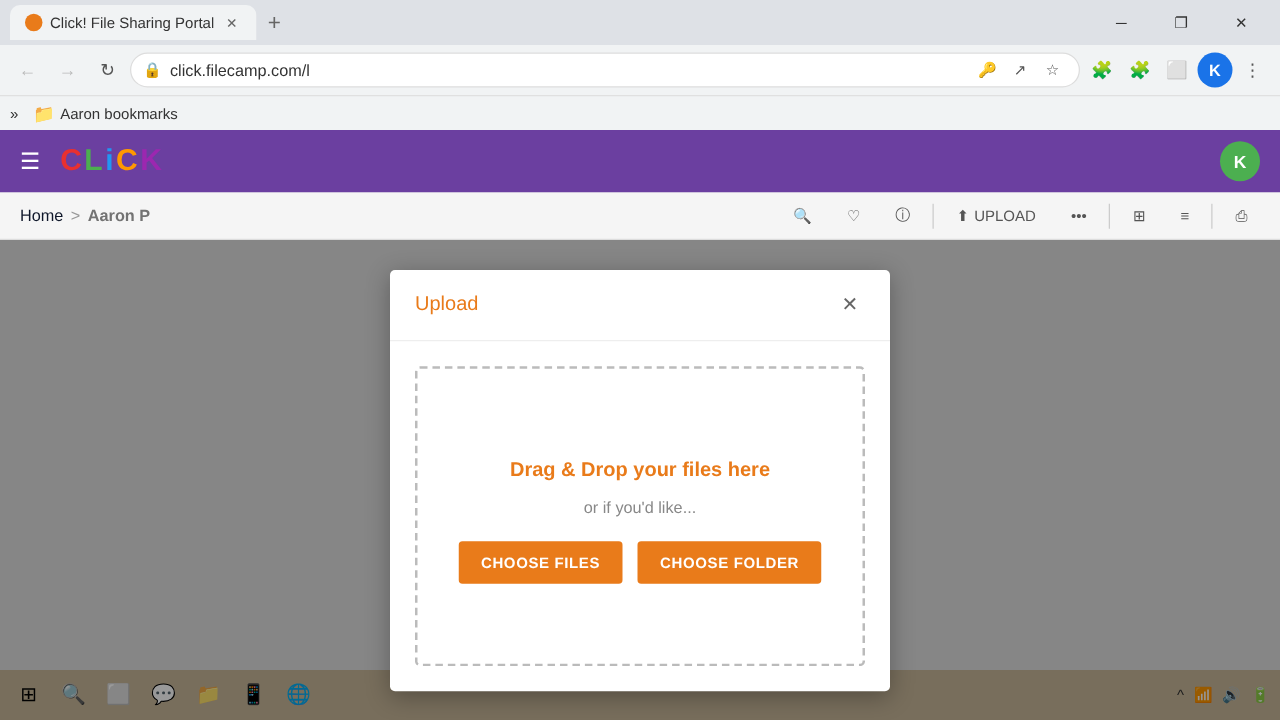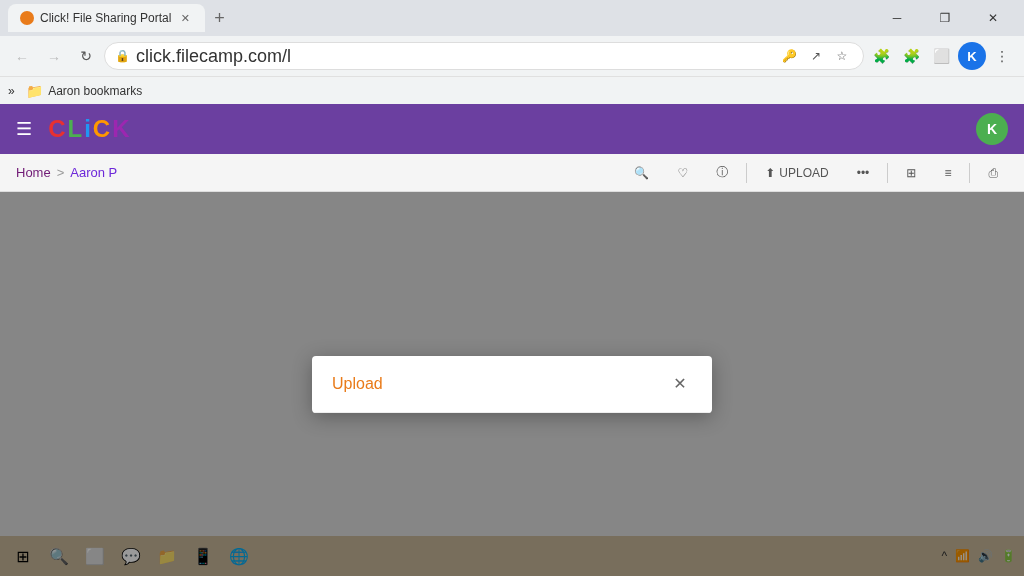--- a/index.html
+++ b/index.html
@@ -74,21 +74,21 @@
       display: flex;
       align-items: center;
       background: white;
       border-radius: 20px;
       padding: 0 10px;
       height: 28px;
       border: 1px solid #ddd;
       gap: 6px;
     }
     .lock-icon { color: #555; font-size: 12px; }
-    .url-text { font-size: 18px; color: #333; flex: 1; }
+    .url-text { font-size: 13px; color: #333; flex: 1; }
     .url-icons { display: flex; gap: 4px; }
     .url-icon-btn {
       width: 22px; height: 22px;
       display: flex; align-items: center; justify-content: center;
       border-radius: 50%; cursor: pointer; font-size: 12px; color: #555;
     }
     .browser-icons {
       display: flex;
       gap: 2px;
     }
@@ -181,23 +181,23 @@
       border-bottom: 1px solid #ddd;
       height: 38px;
     }
     .breadcrumb {
       display: flex;
       align-items: center;
       gap: 6px;
       font-size: 13px;
       color: #666;
     }
-    .breadcrumb-link { color: #701a75; cursor: pointer; }
+    .breadcrumb-link { color: #0f172a; cursor: pointer; }
     .breadcrumb-arrow { color: #999; }
-    .breadcrumb-current { color: #6d28d9; }
+    .breadcrumb-current { color: #737373; font-weight: bold; }
     .toolbar-right {
       margin-left: auto;
       display: flex;
       align-items: center;
       gap: 8px;
     }
     .toolbar-btn {
       display: flex;
       align-items: center;
       gap: 4px;
@@ -437,20 +437,30 @@
   <div class="main-content">
 
     <div class="modal-overlay">
       <div class="modal">
 
         <div class="modal-header">
           <span class="modal-title">Upload</span>
           <div class="modal-close">✕</div>
         </div>
 
+        <div class="modal-body">
+          <div class="drop-zone">
+            <span class="drop-zone-title">Drag &amp; Drop your files here</span>
+            <span class="drop-zone-subtitle">or if you'd like...</span>
+            <div class="drop-zone-buttons">
+              <button class="btn-choose">CHOOSE FILES</button>
+              <button class="btn-choose">CHOOSE FOLDER</button>
+            </div>
+          </div>
+        </div>
       </div>
     </div>
 
     <div class="app-footer">
       <span>Powered by Filecamp</span>
     </div>
 
   </div>
 
   <div class="taskbar">

